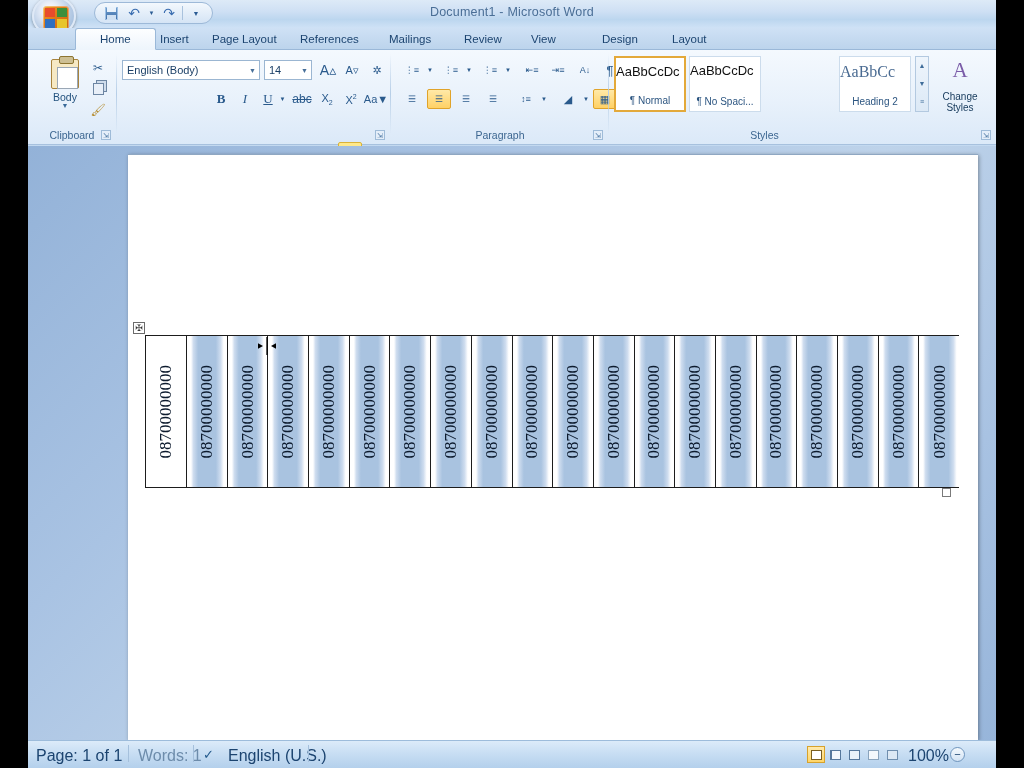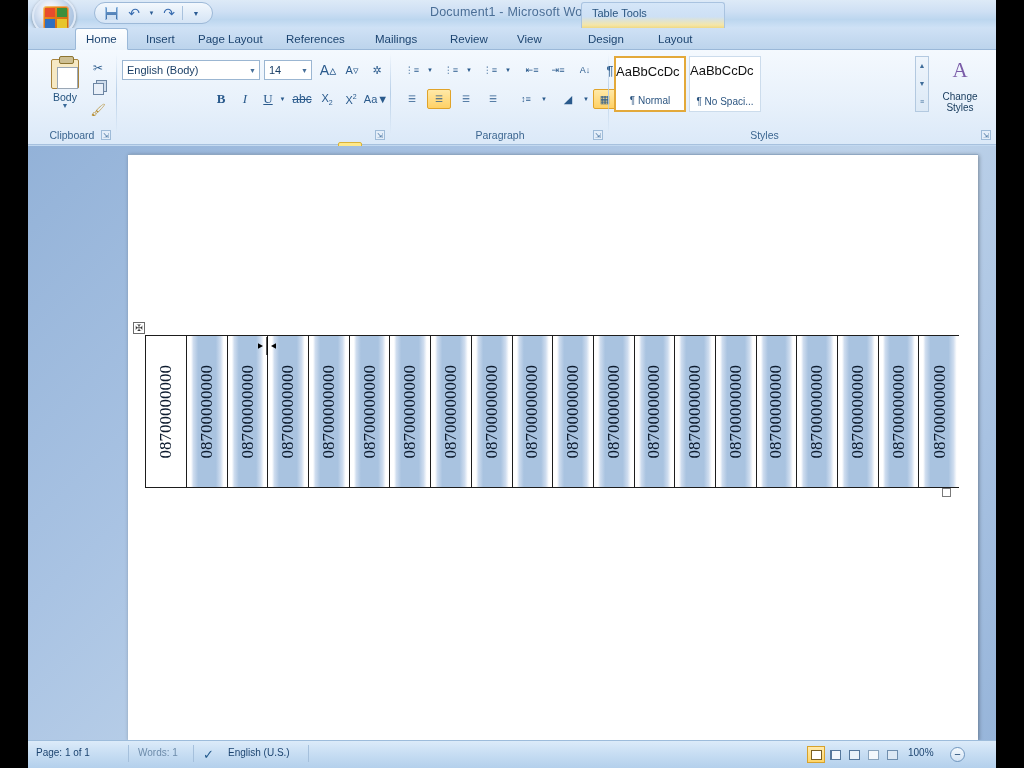--- a/index.html
+++ b/index.html
@@ -54,21 +54,21 @@
     border:1px solid #a9c3e0; border-bottom:none; border-radius:3px 3px 0 0;
   }
   .ctx-tools span { position:absolute; left:10px; top:4px; font-size:11px; color:#2c5party; color:#2a5580; }
 
   
   .tabstrip {
     position:absolute; left:0; top:28px; width:968px; height:22px;
     background:linear-gradient(to bottom,#cfe1f5,#bcd4ec);
     border-bottom:1px solid #9ab8d8;
   }
-  .tab { position:absolute; top:0; height:22px; padding:0 10px; line-height:22px;
+  .tab { position:absolute; top:0; height:22px; padding:0 24px; line-height:22px;
          font-size:11.5px; color:#1c4470; cursor:default; white-space:nowrap; }
   .tab.active {
     background:linear-gradient(to bottom,#fdfeff,#eef5fc);
     border:1px solid #9ab8d8; border-bottom:1px solid #eef5fc;
     border-radius:3px 3px 0 0; line-height:20px;
   }
   .tab.ctx { color:#1c4470; }
 
   
   .ribbon {
@@ -151,21 +151,21 @@
                 border:1px solid #7a7a7a; background:#fff; }
 
   .resize-cursor { position:absolute; left:129px; top:182px; width:20px; height:18px; }
 
   
   .statusbar {
     position:absolute; left:0; top:740px; width:968px; height:28px;
     background:linear-gradient(to bottom,#dcebf9 0%,#c8def3 45%,#b4d0ec 100%);
     border-top:1px solid #9dbcdb;
   }
-  .st { position:absolute; top:6px; font-size:10px; color:#1c4470; white-space:nowrap; }
+  .st { position:absolute; top:6px; font-size:16px; color:#1c4470; white-space:nowrap; }
   .st-sep { position:absolute; top:4px; width:1px; height:17px; background:#a5c0dc; }
   .viewbtn { position:absolute; top:5px; width:18px; height:17px; border:1px solid transparent;
              display:flex; align-items:center; justify-content:center; cursor:default; }
   .viewbtn.on { background:linear-gradient(#ffeaad,#ffd568); border-color:#d7a22c; }
   .zoom-circle { position:absolute; width:15px; height:15px; border-radius:50%;
                  border:1px solid #6f95bd; background:linear-gradient(#f4f9fd,#d3e3f4);
                  text-align:center; font-size:11px; line-height:13px; color:#1c4470; cursor:default;}
 </style>
 </head>
 <body>
@@ -184,23 +184,20 @@
         </div>
         <div class="qat-btn" style="font-size:14px;color:#3a6db0;">↶</div>
         <div class="qat-btn" style="font-size:6px;width:9px;">▼</div>
         <div class="qat-btn" style="font-size:14px;color:#3a6db0;">↷</div>
         <div class="qat-sep"></div>
         <div class="qat-btn" style="font-size:7px;">▼</div>
       </div>
 
       <div class="title-text">Document1 - Microsoft Word</div>
 
-      <div class="ctx-tools">
-        <span>Table Tools</span>
-      </div>
     </div>
 
     <div class="tabstrip">
       <div class="tab active" style="left:47px;">Home</div>
       <div class="tab" style="left:108px;">Insert</div>
       <div class="tab" style="left:160px;">Page Layout</div>
       <div class="tab" style="left:248px;">References</div>
       <div class="tab" style="left:337px;">Mailings</div>
       <div class="tab" style="left:412px;">Review</div>
       <div class="tab" style="left:479px;">View</div>
@@ -363,20 +360,24 @@
 
       <div class="grp" style="left:584px; width:382px;">
         <div class="stylebox sel" style="left:2px;">
           <div class="prev" style="font-size:13px;color:#111;">AaBbCcDc</div>
           <div class="nm">¶ Normal</div>
         </div>
         <div class="stylebox" style="left:77px;">
           <div class="prev" style="font-size:13px;color:#111;">AaBbCcDc</div>
           <div class="nm">¶ No Spaci...</div>
         </div>
+        <div class="stylebox" style="left:227px;">
+          <div class="prev" style="font-size:16px;font-family:'Liberation Serif',serif;color:#4a6b92;">AaBbCc</div>
+          <div class="nm">Heading 2</div>
+        </div>
 
         <div class="sgal-scroll" style="left:303px;">
           <div>▲</div>
           <div>▼</div>
           <div>≡</div>
         </div>
 
         <div class="change-styles" style="left: 322px;">
           <div style="position:absolute;left:0;right:0;top:2px;font-size:21px;font-family:'Liberation Serif',serif;color:#7a5ca8;">A</div>
           <div style="position:absolute;left:0;right:0;bottom:14px;font-size:10px;">Change</div>

